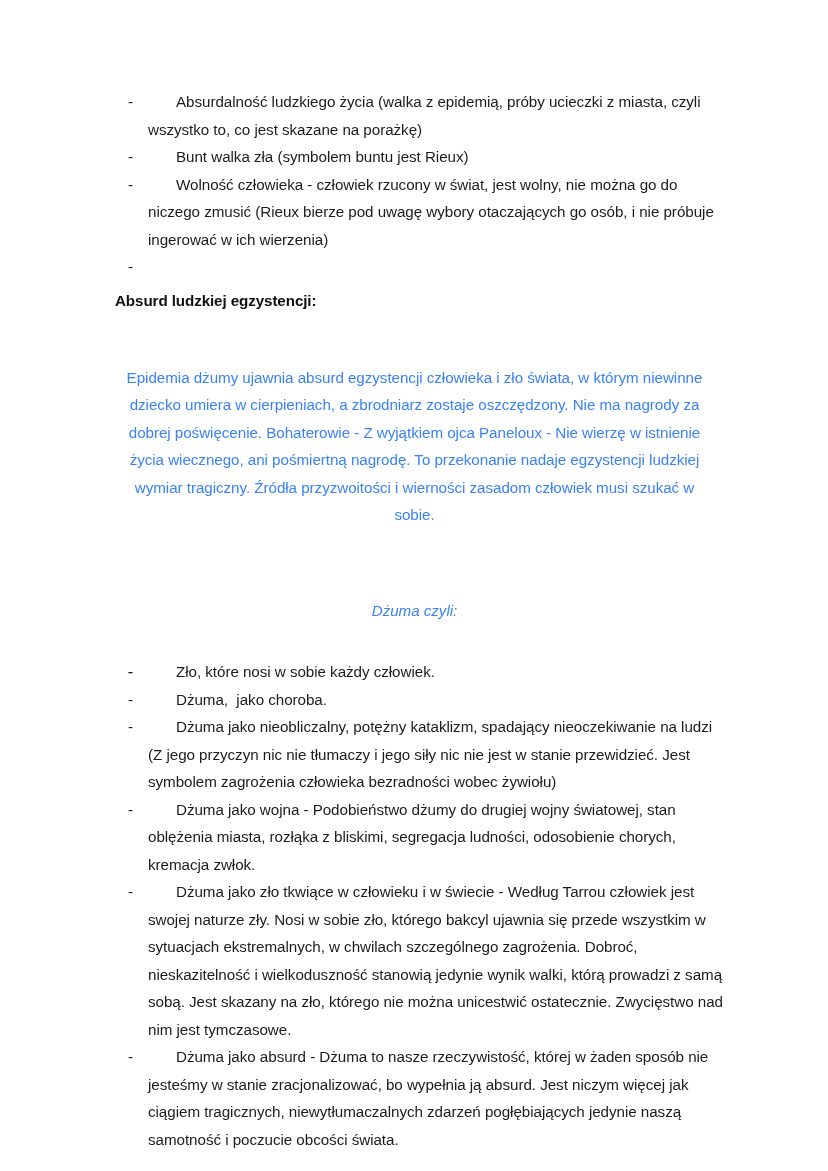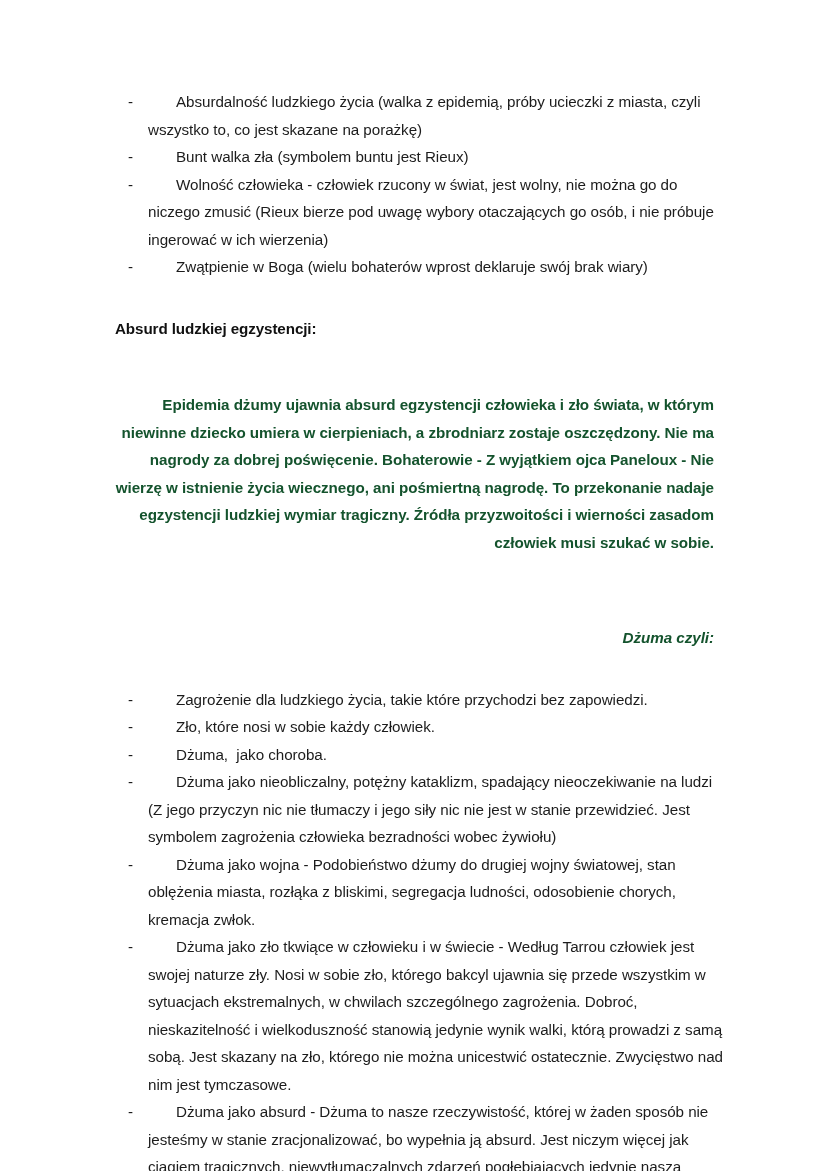--- a/index.html
+++ b/index.html
@@ -35,25 +35,25 @@
   .heading {
     font-size: 15.2px;
     font-weight: bold;
     line-height: 27.5px;
     letter-spacing: -0.1px;
     color: #111111;
   }
 
   .para {
     font-size: 15.2px;
-    font-weight: bold;
+    font-weight: normal;
     line-height: 27.5px;
     letter-spacing: -0.05px;
-    color: #14532d;
-    text-align: right;
+    color: #3b82f6;
+    text-align: center;
   }
 
   .para-italic {
     font-style: italic;
   }
 
   
   ul.bullets {
     list-style: none;
     margin: 0;
@@ -103,21 +103,20 @@
       <li>
         <span class="dash">-</span>
         <span class="li-text">Bunt walka zła (symbolem buntu jest Rieux)</span>
       </li>
       <li>
         <span class="dash">-</span>
         <span class="li-text">Wolność człowieka - człowiek rzucony w świat, jest wolny, nie można go do niczego zmusić (Rieux bierze pod uwagę wybory otaczających go osób, i nie próbuje ingerować w ich wierzenia)</span>
       </li>
       <li>
         <span class="dash">-</span>
-        <span class="li-text">Zwątpienie w Boga (wielu bohaterów wprost deklaruje swój brak wiary)</span>
       </li>
     </ul>
 
     <div class="gap-list-to-heading"></div>
 
     <p class="block heading">Absurd ludzkiej egzystencji:</p>
 
     <div class="gap-heading-to-para"></div>
 
     <p class="block para">Epidemia dżumy ujawnia absurd egzystencji człowieka i zło świata, w którym niewinne dziecko umiera w cierpieniach, a zbrodniarz zostaje oszczędzony. Nie ma nagrody za dobrej poświęcenie. Bohaterowie - Z wyjątkiem ojca Paneloux - Nie wierzę w istnienie życia wiecznego, ani pośmiertną nagrodę. To przekonanie nadaje egzystencji ludzkiej wymiar tragiczny. Źródła przyzwoitości i wierności zasadom człowiek musi szukać w sobie.</p>
@@ -127,21 +126,20 @@
 
     <div class="gap-heading-to-italic"></div>
 
     <p class="block para para-italic">Dżuma czyli:</p>
 
     <div class="gap-italic-to-list"></div>
 
     <ul class="bullets">
       <li>
         <span class="dash">-</span>
-        <span class="li-text">Zagrożenie dla ludzkiego życia, takie które przychodzi bez zapowiedzi.</span>
       </li>
       <li>
         <span class="dash">-</span>
         <span class="li-text">Zło, które nosi w sobie każdy człowiek.</span>
       </li>
       <li>
         <span class="dash">-</span>
         <span class="li-text">Dżuma,  jako choroba.</span>
       </li>
       <li>

